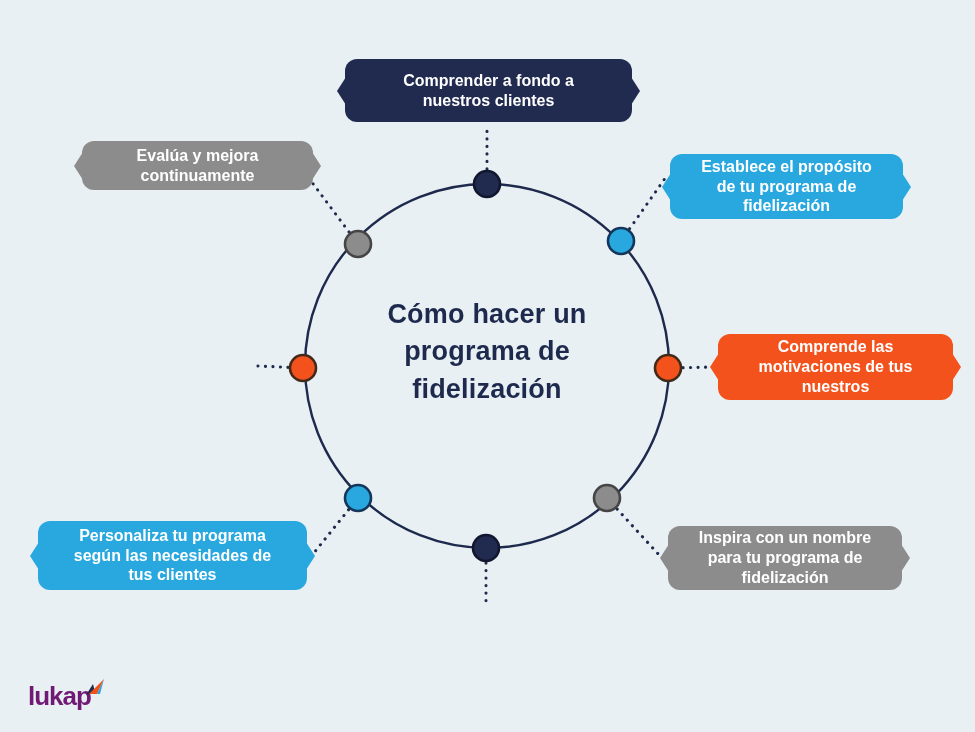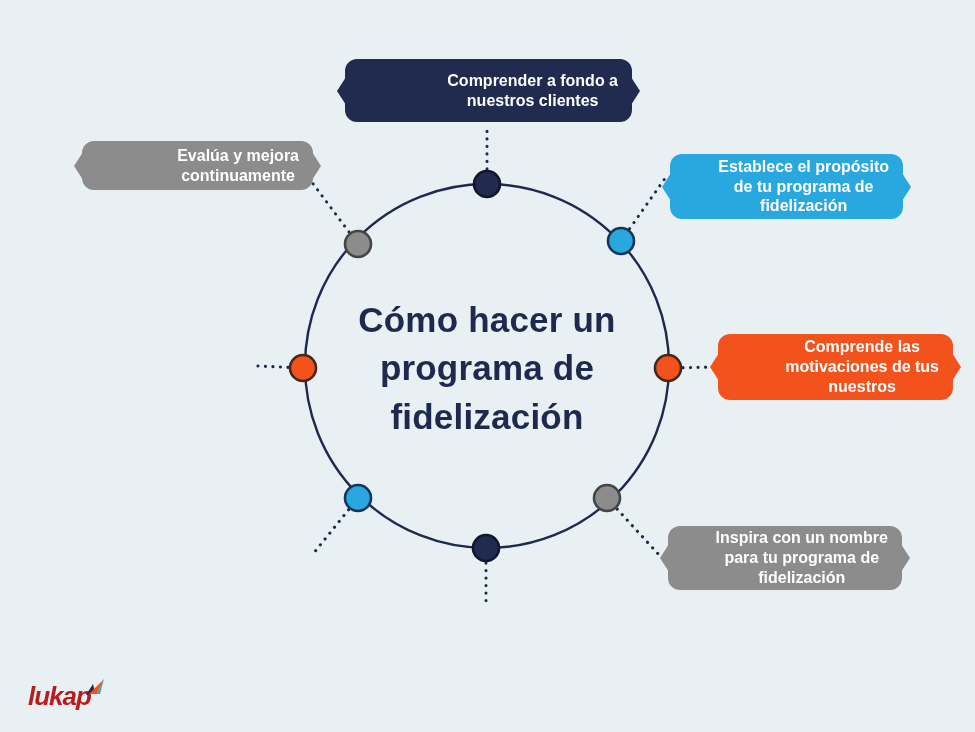--- a/index.html
+++ b/index.html
@@ -12,21 +12,21 @@
     width:975px;height:732px;
     background:#E9F0F3;
     overflow:hidden;
   }
   #diagram-svg{position:absolute;left:0;top:0;}
 
   
   .ribbon{
     position:absolute;
     border-radius:12px;
-    display:flex;align-items:center;justify-content:flex-end;
+    display:flex;align-items:center;justify-content:center;
     text-align:center;
     color:#FFFFFF;
     font-size:16px;
     font-weight:600;
     line-height:1.24;
     white-space:pre-line;
     background:var(--c);
     box-sizing:border-box;
     padding:6px 14px;
   }
@@ -59,37 +59,36 @@
   #box-bottom       {left:345px;top:608px;width:290px;height:64px;}
   #box-bottom-left  {left:38px; top:521px;width:269px;height:69px;}
   #box-left         {left:25px; top:334px;width:228px;height:64px;}
   #box-top-left     {left:82px; top:141px;width:231px;height:49px;}
 
   #center-title{
     position:absolute;
     left:322px;top:296px;width:330px;
     text-align:center;
     color:#1E2A4D;
-    font-size:35px;
+    font-size:27px;
     font-weight:700;
     line-height:1.38;
     white-space:pre-line;
     letter-spacing:.2px;
   }
 
   #logo{
     position:absolute;left:28px;top:682px;height:28px;
   }
   #logo .logo-text{
-    color:#b91c1c;
+    color:#701a75;
     font-size:26px;
     font-weight:700;
     letter-spacing:-1px;
     line-height:28px;
-    font-style:italic;
   }
   #logo .logo-arrow{
     position:absolute;left:57px;top:-4px;
   }
 </style>
 </head>
 <body>
 
 <div id="canvas">
 
@@ -136,20 +135,25 @@
   <div id="box-right" class="ribbon c-orange">
     <span>Comprende las
 motivaciones de tus
 nuestros</span>
   </div>
   <div id="box-bottom-right" class="ribbon c-gray">
     <span>Inspira con un nombre
 para tu programa de
 fidelización</span>
   </div>
+  <div id="box-bottom-left" class="ribbon c-blue">
+    <span>Personaliza tu programa
+según las necesidades de
+tus clientes</span>
+  </div>
   <div id="box-top-left" class="ribbon c-gray">
     <span>Evalúa y mejora
 continuamente</span>
   </div>
 
   <div id="logo">
     <span class="logo-text">lukap</span>
     <svg class="logo-arrow" width="20" height="20" viewBox="0 0 20 20">
       <polygon points="1,17 8,6 10,14" fill="#212B50"></polygon>
       <polygon points="4,16 19,1 12,16" fill="#F4521C"></polygon>

